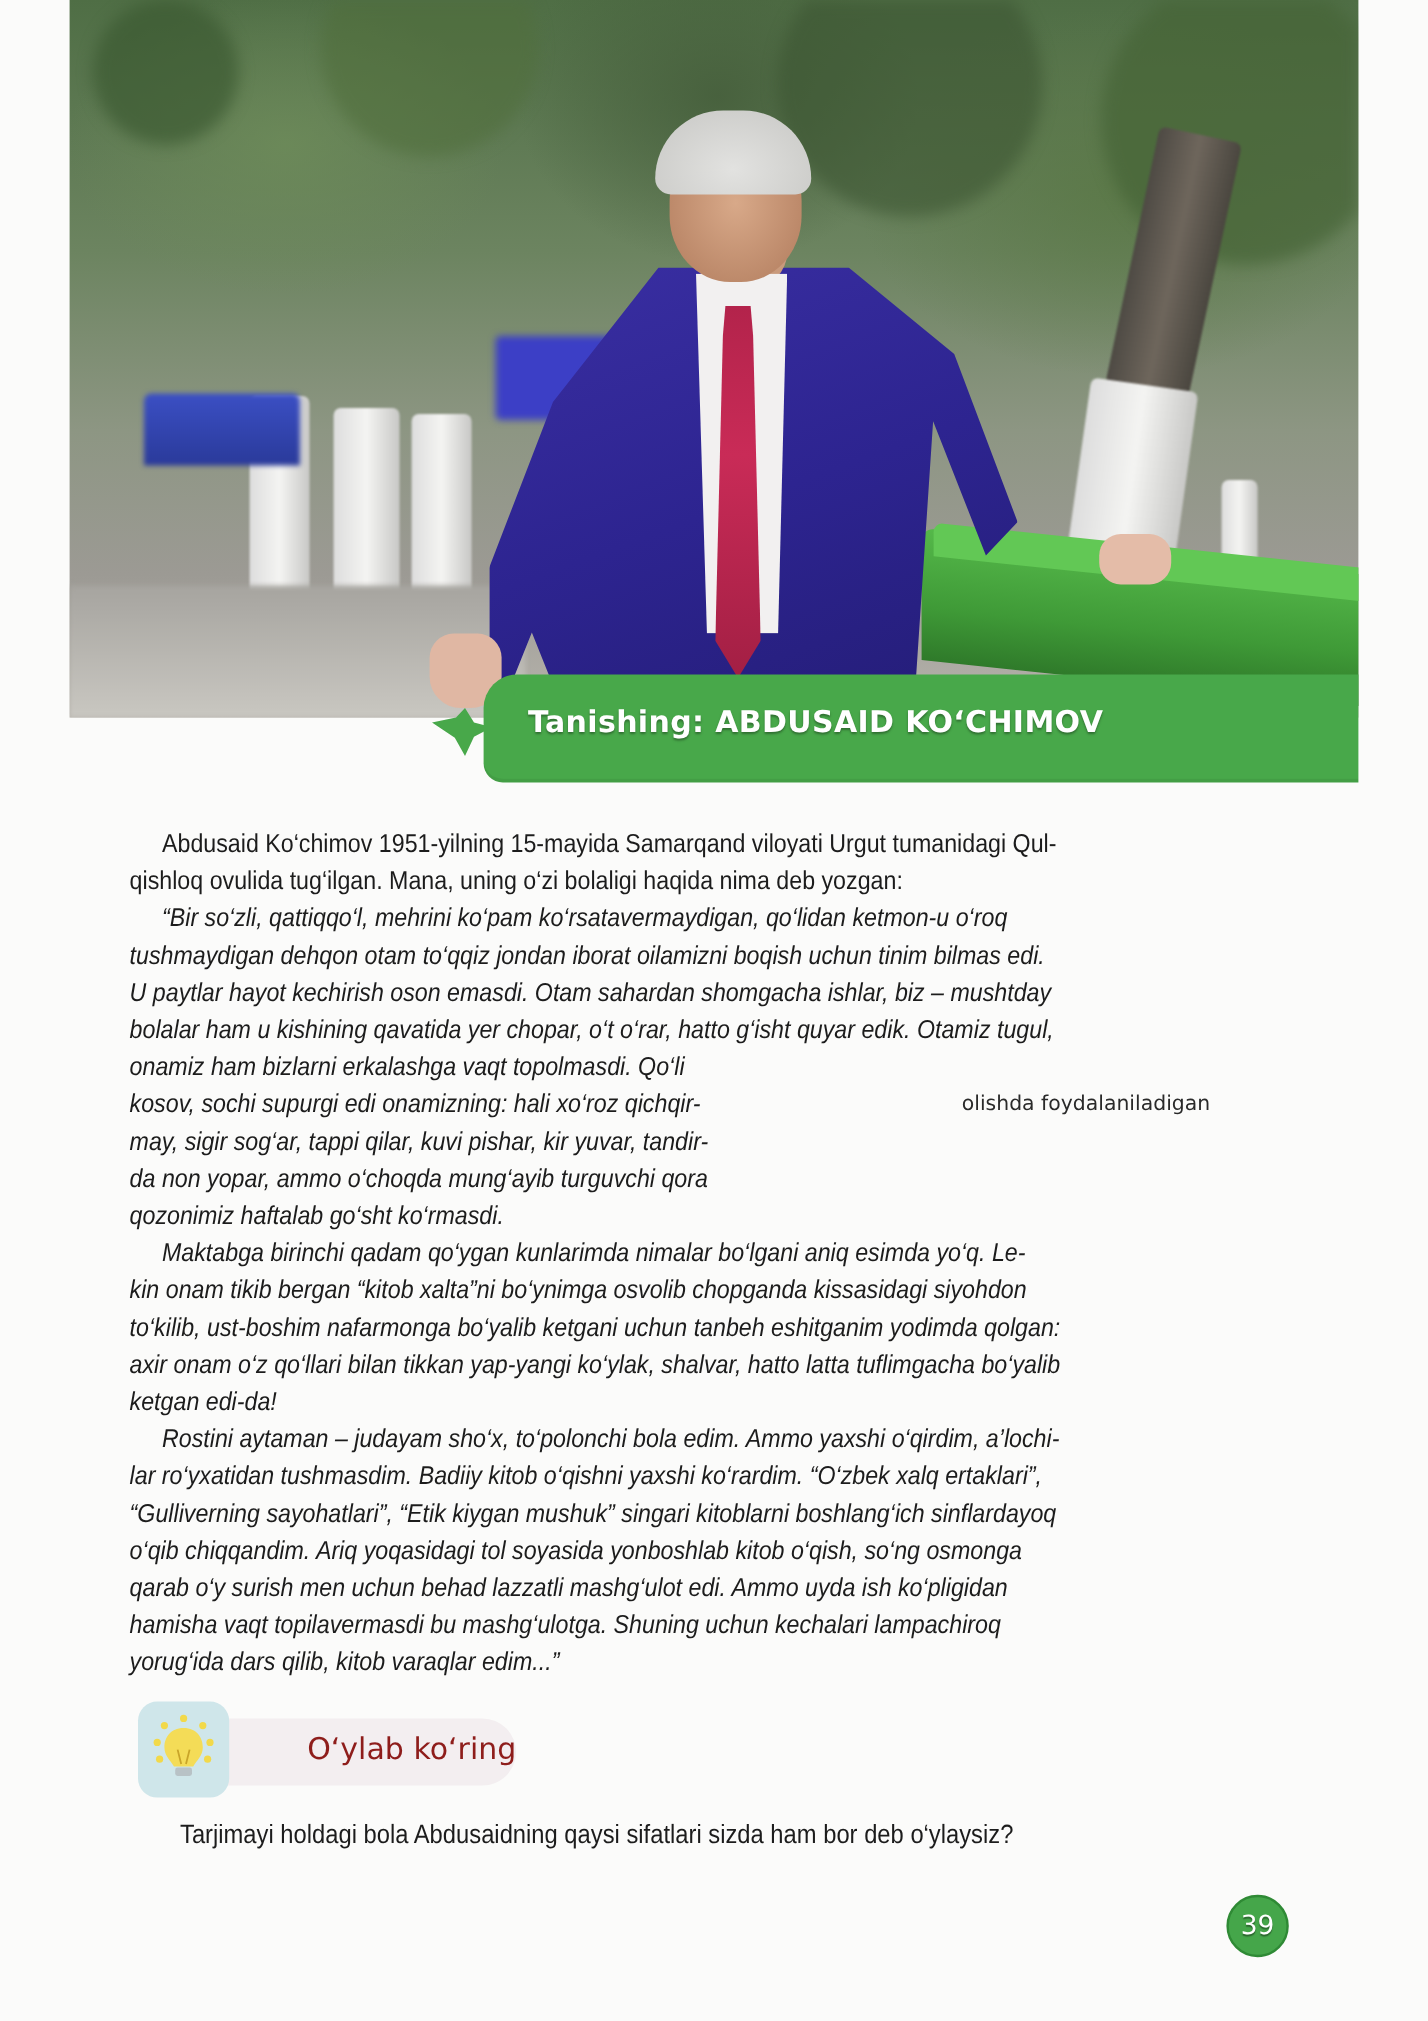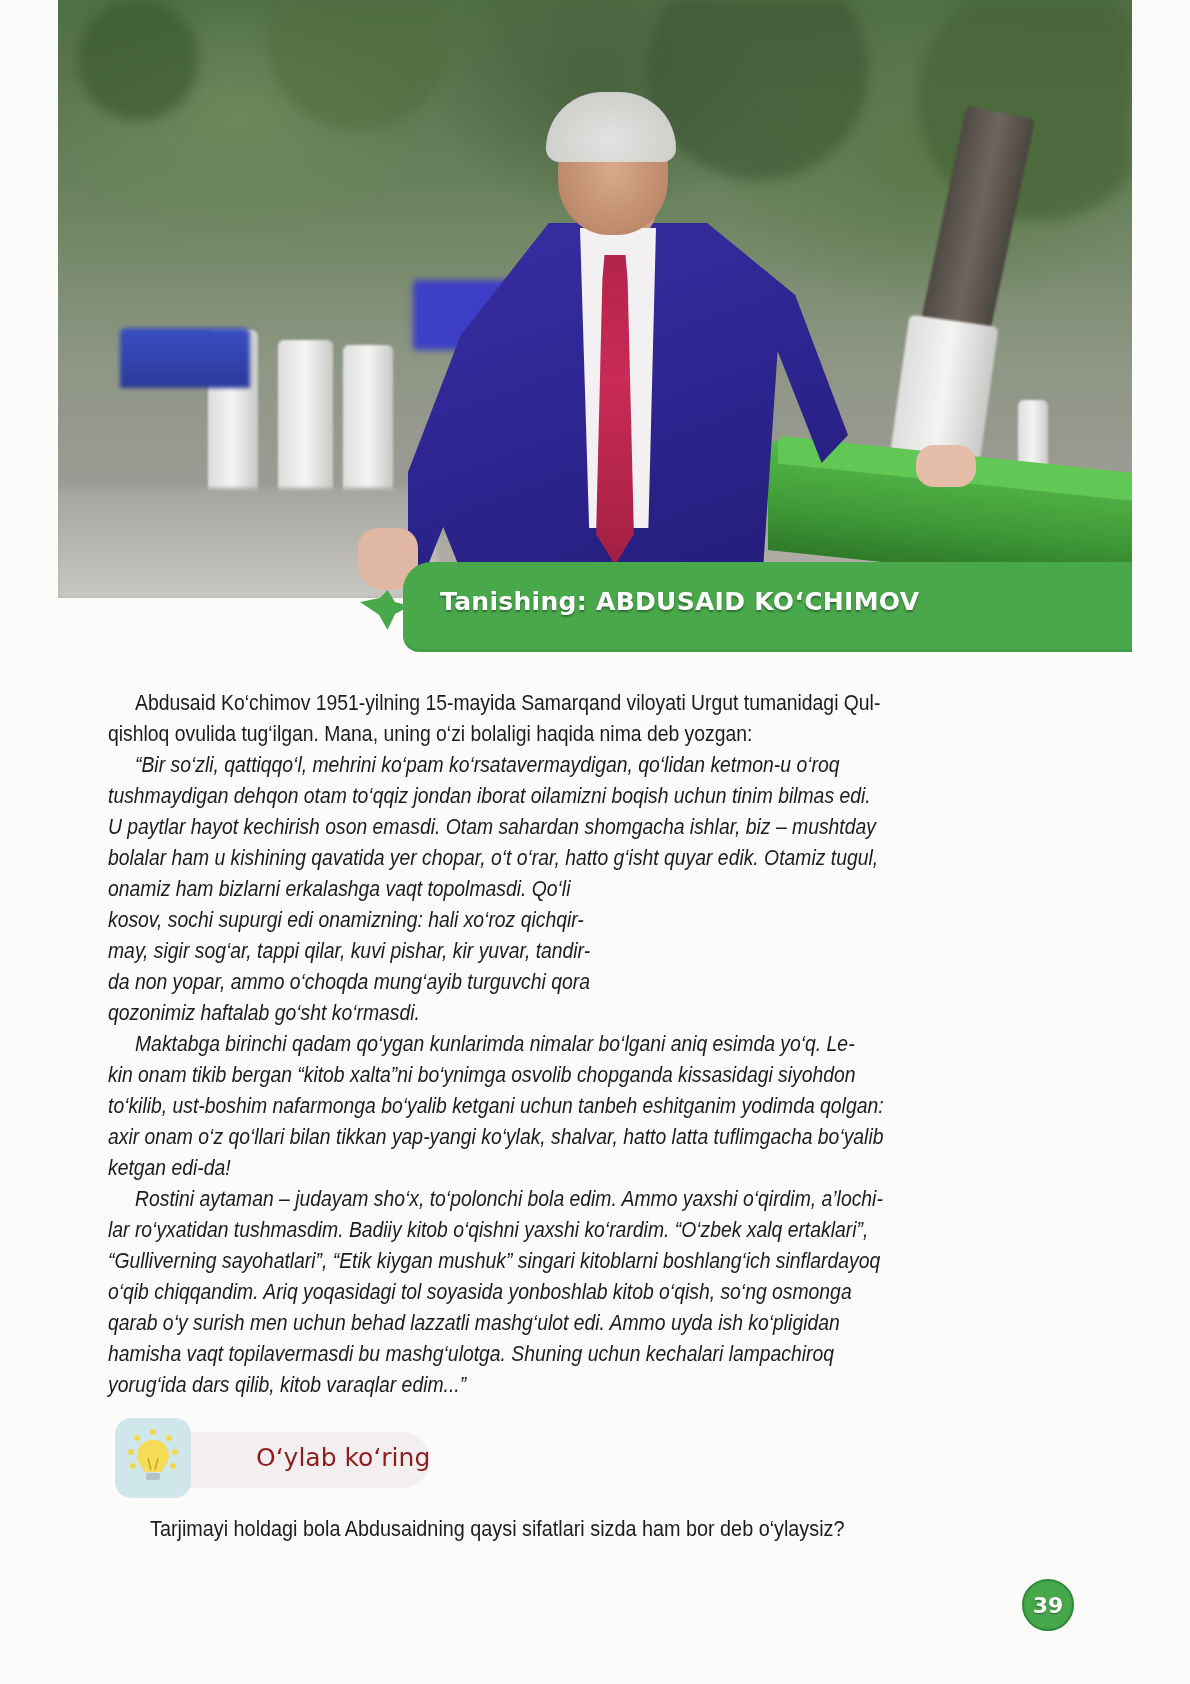--- a/index.html
+++ b/index.html
@@ -145,21 +145,21 @@
   }
   .question {
     position: absolute; left: 150px; top: 1516px;
     font-size: 22px; color: #1c1c1c; white-space: nowrap;
     transform: scaleX(.9); transform-origin: 0 0;
   }
   
   .page-num {
     position: absolute; left: 1022px; top: 1579px; width: 52px; height: 52px;
     border-radius: 50%; background: #45a64a; border: 2px solid #2f8a35;
-    color: #fff; font-family: "DejaVu Sans", sans-serif; font-weight: bold;
+    color: #fff; font-family: "DejaVu Sans", sans-serif; font-weight: normal;
     font-size: 22px; display: flex; align-items: center; justify-content: center;
     text-shadow: 0 1px 1px rgba(0,0,0,.4);
     box-sizing: border-box;
   }
 </style>
 </head>
 <body>
 
 <div class="photo">
   <div class="foliage"></div>
@@ -218,20 +218,21 @@
     <span class="line">lar ro‘yxatidan tushmasdim. Badiiy kitob o‘qishni yaxshi ko‘rardim. “O‘zbek xalq ertaklari”,</span>
     <span class="line">“Gulliverning sayohatlari”, “Etik kiygan mushuk” singari kitoblarni boshlang‘ich sinflardayoq</span>
     <span class="line">o‘qib chiqqandim. Ariq yoqasidagi tol soyasida yonboshlab kitob o‘qish, so‘ng osmonga</span>
     <span class="line">qarab o‘y surish men uchun behad lazzatli mashg‘ulot edi. Ammo uyda ish ko‘pligidan</span>
     <span class="line">hamisha vaqt topilavermasdi bu mashg‘ulotga. Shuning uchun kechalari lampachiroq</span>
     <span class="line">yorug‘ida dars qilib, kitob varaqlar edim...”</span>
   </p>
 </div>
 
 <div class="definition">
+  <div>olishda foydalaniladigan</div>
 </div>
 
 <div class="think-pill"></div>
 <div class="think-icon">
   <svg width="60" height="64" viewBox="0 0 60 64">
     <g fill="#f2d94a">
       <circle cx="30" cy="6" r="3"></circle>
       <circle cx="14" cy="12" r="3"></circle>
       <circle cx="46" cy="12" r="3"></circle>
       <circle cx="8" cy="26" r="3"></circle>

